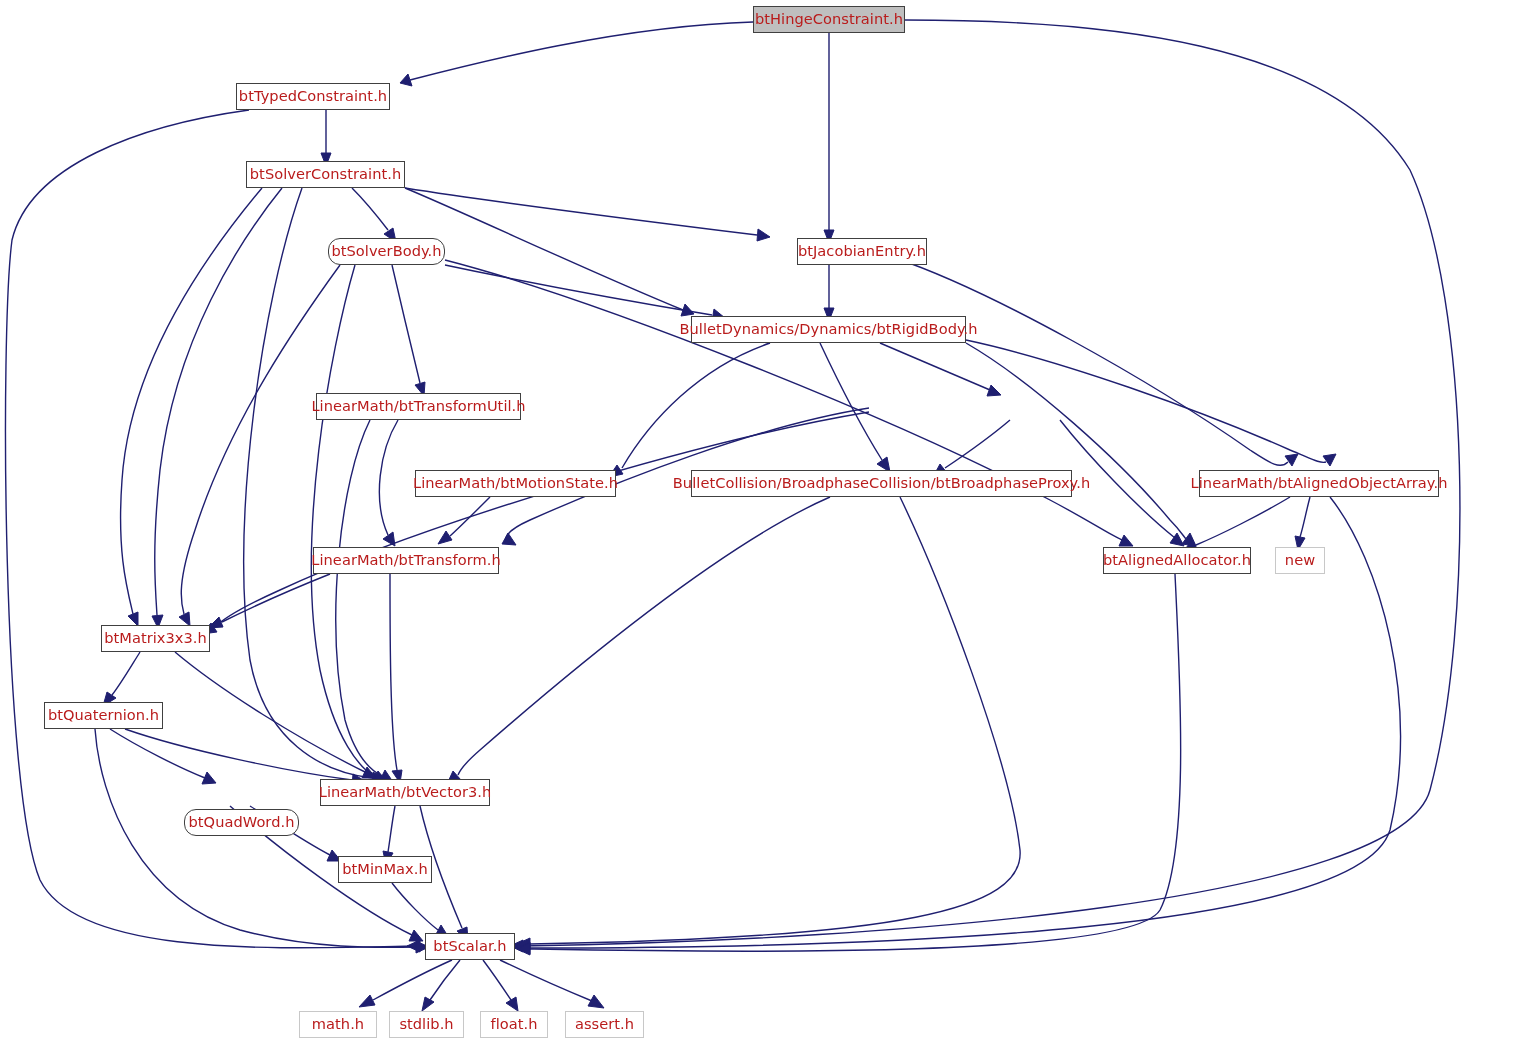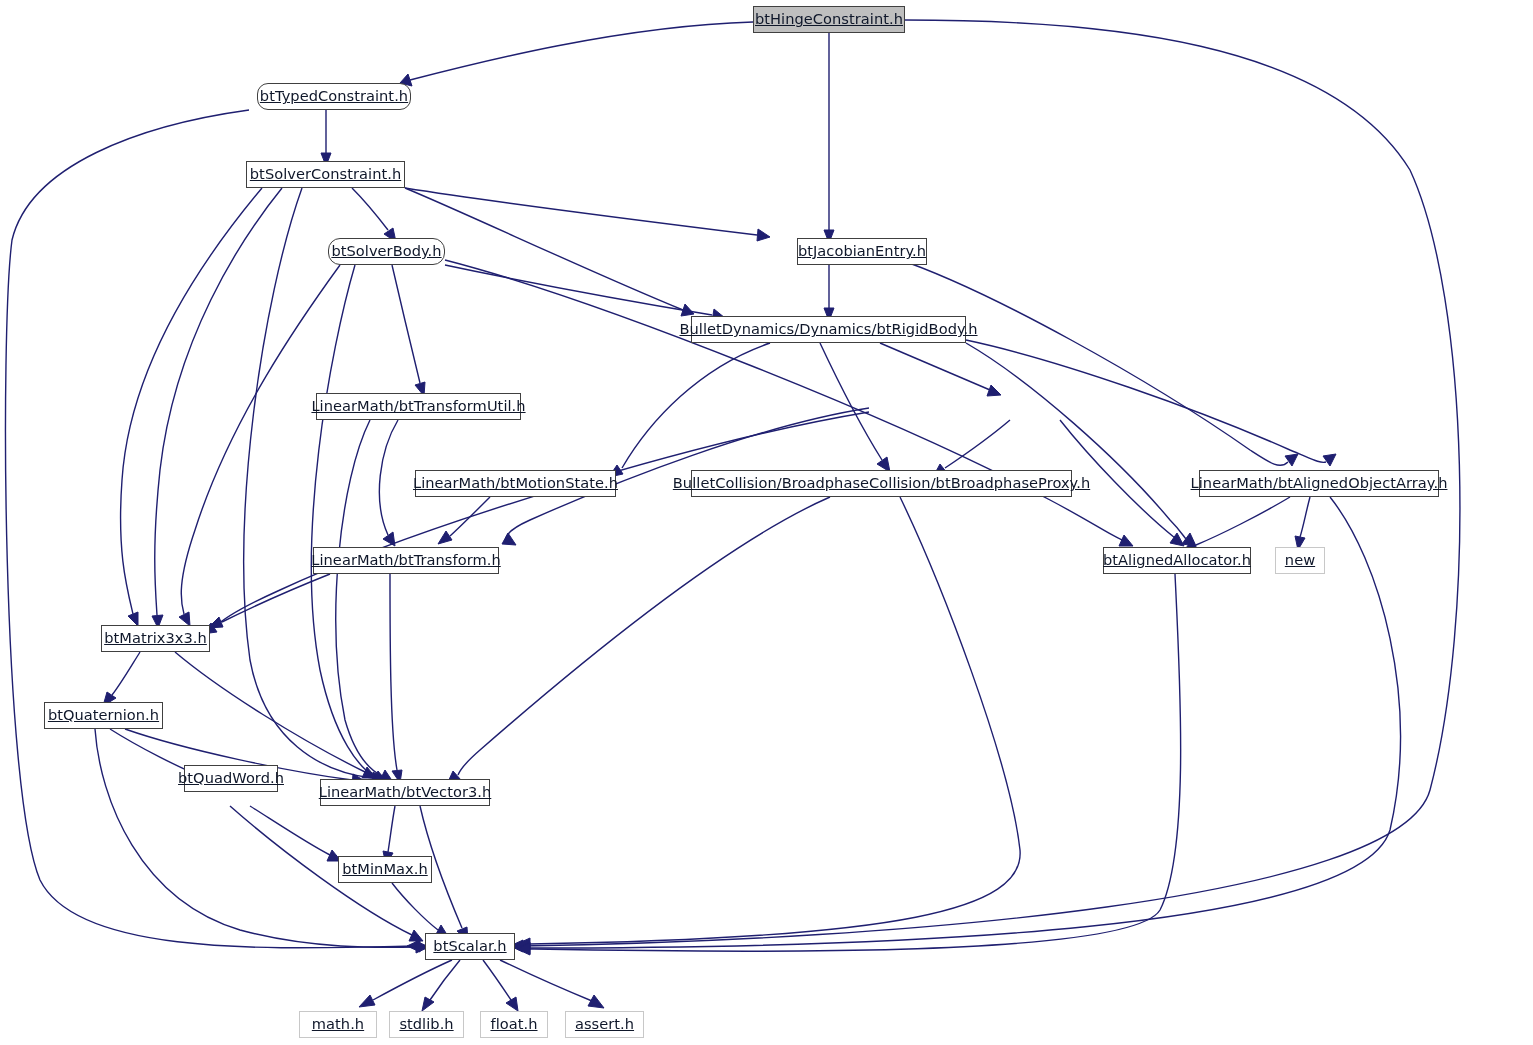--- a/index.html
+++ b/index.html
@@ -34,27 +34,26 @@
   }
   .node {
     position: absolute;
     box-sizing: border-box;
     background: #ffffff;
     border: 1px solid #404040;
     display: flex;
     align-items: center;
     justify-content: center;
     white-space: nowrap;
-    color: #0f172a;
+    color: #b91c1c;
     font-size: 14.6px;
     line-height: 1;
     padding: 0 7px;
     height: 27px;
     letter-spacing: 0.05px;
-    text-decoration: underline;
   }
   .node.root {
     background: #bfbfbf;
     border: 1px solid #404040;
   }
   .node.system {
     border: 1px solid #c8c8c8;
     background: #ffffff;
   }
 </style>
@@ -216,35 +215,35 @@
 
     <path d="M483,960 C492,972 503,988 511,1000"></path>
     <polygon points="506,1003 518,1011 516,997"></polygon>
 
     <path d="M500,960 C525,972 565,990 592,1001"></path>
     <polygon points="588,1006 604,1008 594,995"></polygon>
 
   </svg>
 
   <div class="node root" style="left:753px;  top:6px;    width:152px;">btHingeConstraint.h</div>
-  <div class="node" style="left:257px;  top:83px;   width:154px;border-radius:11px;">btTypedConstraint.h</div>
+  <div class="node" style="left:236px;  top:83px;   width:154px;">btTypedConstraint.h</div>
   <div class="node" style="left:246px;  top:161px;  width:159px;">btSolverConstraint.h</div>
   <div class="node" style="left:328px;  top:238px;  width:117px;border-radius:12px;">btSolverBody.h</div>
   <div class="node" style="left:765px;  top:238px;  width:130px;margin-left:32px;">btJacobianEntry.h</div>
   <div class="node" style="left:691px;  top:316px;  width:275px;">BulletDynamics/Dynamics/btRigidBody.h</div>
   <div class="node" style="left:316px;  top:393px;  width:205px;">LinearMath/btTransformUtil.h</div>
   <div class="node" style="left:415px;  top:470px;  width:201px;">LinearMath/btMotionState.h</div>
   <div class="node" style="left:1199px; top:470px;  width:240px;">LinearMath/btAlignedObjectArray.h</div>
   <div class="node" style="left:691px;  top:470px;  width:381px;">BulletCollision/BroadphaseCollision/btBroadphaseProxy.h</div>
   <div class="node" style="left:313px;  top:547px;  width:186px;">LinearMath/btTransform.h</div>
   <div class="node" style="left:1103px; top:547px;  width:148px;">btAlignedAllocator.h</div>
   <div class="node system" style="left:1275px; top:547px;  width:50px;">new</div>
   <div class="node" style="left:101px;  top:625px;  width:109px;">btMatrix3x3.h</div>
   <div class="node" style="left:44px;   top:702px;  width:119px;">btQuaternion.h</div>
-  <div class="node" style="left:184px;  top:765px;  width:94px;">btQuadWord.h</div>
+  <div class="node" style="left:184px;  top:809px;  width:115px;border-radius:12px;">btQuadWord.h</div>
   <div class="node" style="left:320px;  top:779px;  width:170px;">LinearMath/btVector3.h</div>
   <div class="node" style="left:338px;  top:856px;  width:94px;">btMinMax.h</div>
   <div class="node" style="left:425px;  top:933px;  width:90px;">btScalar.h</div>
   <div class="node system" style="left:299px;  top:1011px; width:78px;">math.h</div>
   <div class="node system" style="left:389px;  top:1011px; width:75px;">stdlib.h</div>
   <div class="node system" style="left:480px;  top:1011px; width:68px;">float.h</div>
   <div class="node system" style="left:565px;  top:1011px; width:79px;">assert.h</div>
 
 </div>
 

